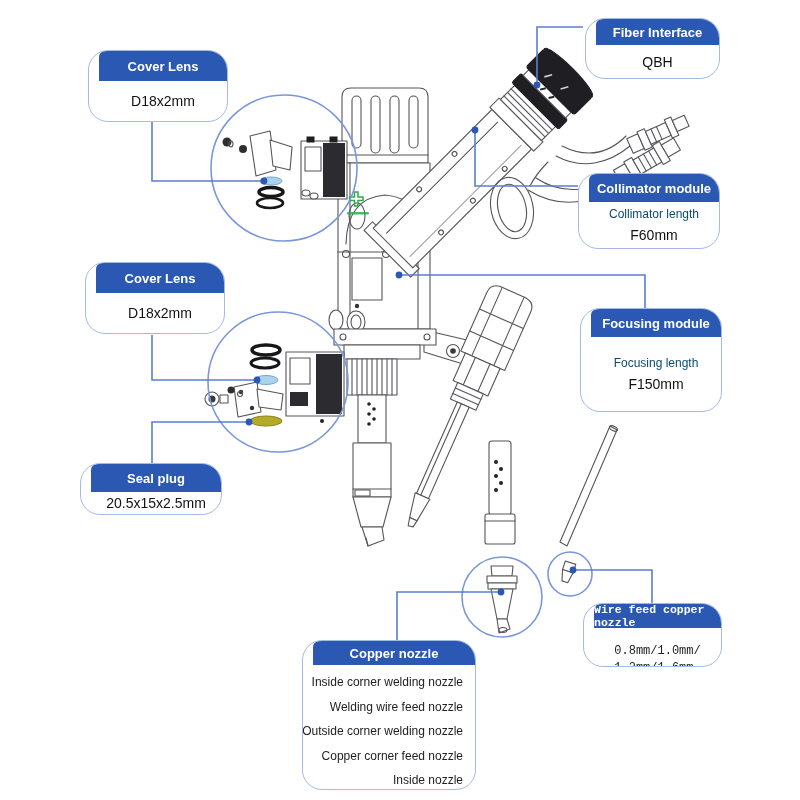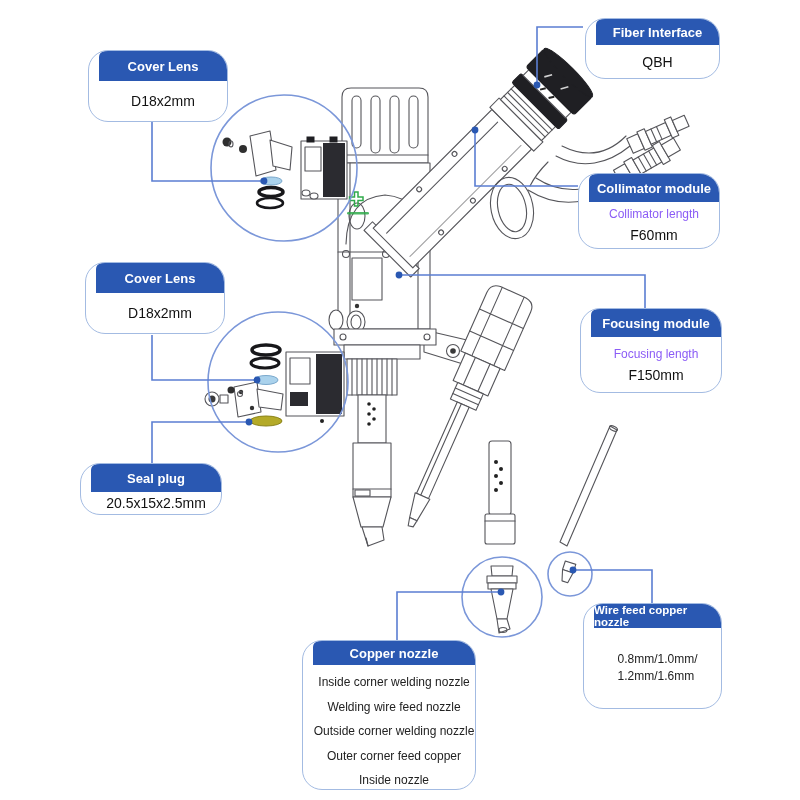--- a/index.html
+++ b/index.html
@@ -28,24 +28,24 @@
   .co-head{
     background:var(--header-blue);color:#fff;font-weight:bold;font-size:13px;
     display:flex;align-items:center;justify-content:center;height:28px;flex:0 0 auto;
     letter-spacing:0;border-radius:6px 6px 0 0;
   }
   .co-body{
     flex:1;display:flex;flex-direction:column;align-items:center;justify-content:center;
     color:#111;
   }
   .co-value{font-weight:normal;font-size:14px;}
-  .co-label{font-size:12px;color:#8b5cf6;margin-bottom:6px;}
+  .co-label{font-size:12px;color:#0c4a6e;margin-bottom:6px;}
   .co-small .co-head{font-size:11.5px;height:24px;}
   .co-lines{width:fit-content;margin:15px auto;text-align:left;font-size:12px;line-height:17px;color:#222;}
-  .co-list{align-items:center;justify-content:flex-start;padding:5px 12px 4px 12px;}
+  .co-list{align-items:flex-end;justify-content:flex-start;padding:5px 12px 4px 12px;}
   .co-list-item{font-size:12px;line-height:24.5px;color:#222;white-space:nowrap;}
 </style>
 </head>
 <body>
 
 <div class="stage">
 
   <svg width="800" height="800" viewBox="0 0 800 800">
 
     <g>
@@ -285,49 +285,49 @@
     </div>
   </div>
 
   <div class="callout" style="left:85px;top:262px;width:140px;height:72px;">
     <div class="co-head" style="height:30px;">Cover Lens</div>
     <div class="co-body">
         <div class="co-value">D18x2mm</div>
       </div>
   </div>
 
-  <div class="callout" style="left:580px;top:308px;width:142px;height:85px;">
+  <div class="callout" style="left:580px;top:308px;width:142px;height:104px;">
     <div class="co-head">Focusing module</div>
     <div class="co-body">
       <div class="co-label">Focusing length</div>
       <div class="co-value">F150mm</div>
     </div>
   </div>
 
   <div class="callout" style="left:80px;top:463px;width:142px;height:52px;">
     <div class="co-head">Seal plug</div>
     <div class="co-body">
         <div class="co-value">20.5x15x2.5mm</div>
       </div>
   </div>
 
-  <div class="callout co-small" style="left:583px;top:603px;width:139px;height:106px;">
+  <div class="callout co-small" style="left:583px;top:603px;width:139px;height:64px;font-family:Liberation Mono, monospace;">
     <div class="co-head">Wire feed copper nozzle</div>
     <div class="co-body">
       <div class="co-lines">
         <div>0.8mm/1.0mm/</div>
         <div>1.2mm/1.6mm</div>
       </div>
     </div>
   </div>
 
   <div class="callout co-small" style="left:302px;top:640px;width:174px;height:150px;">
     <div class="co-head" style="font-size:13px;">Copper nozzle</div>
     <div class="co-body co-list">
       <div class="co-list-item">Inside corner welding nozzle</div>
       <div class="co-list-item">Welding wire feed nozzle</div>
       <div class="co-list-item">Outside corner welding nozzle</div>
-      <div class="co-list-item">Outer corner feed copper</div>
+      <div class="co-list-item">Copper corner feed nozzle</div>
       <div class="co-list-item">Inside nozzle</div>
     </div>
   </div>
 
 </div>
 
 </body></html>

